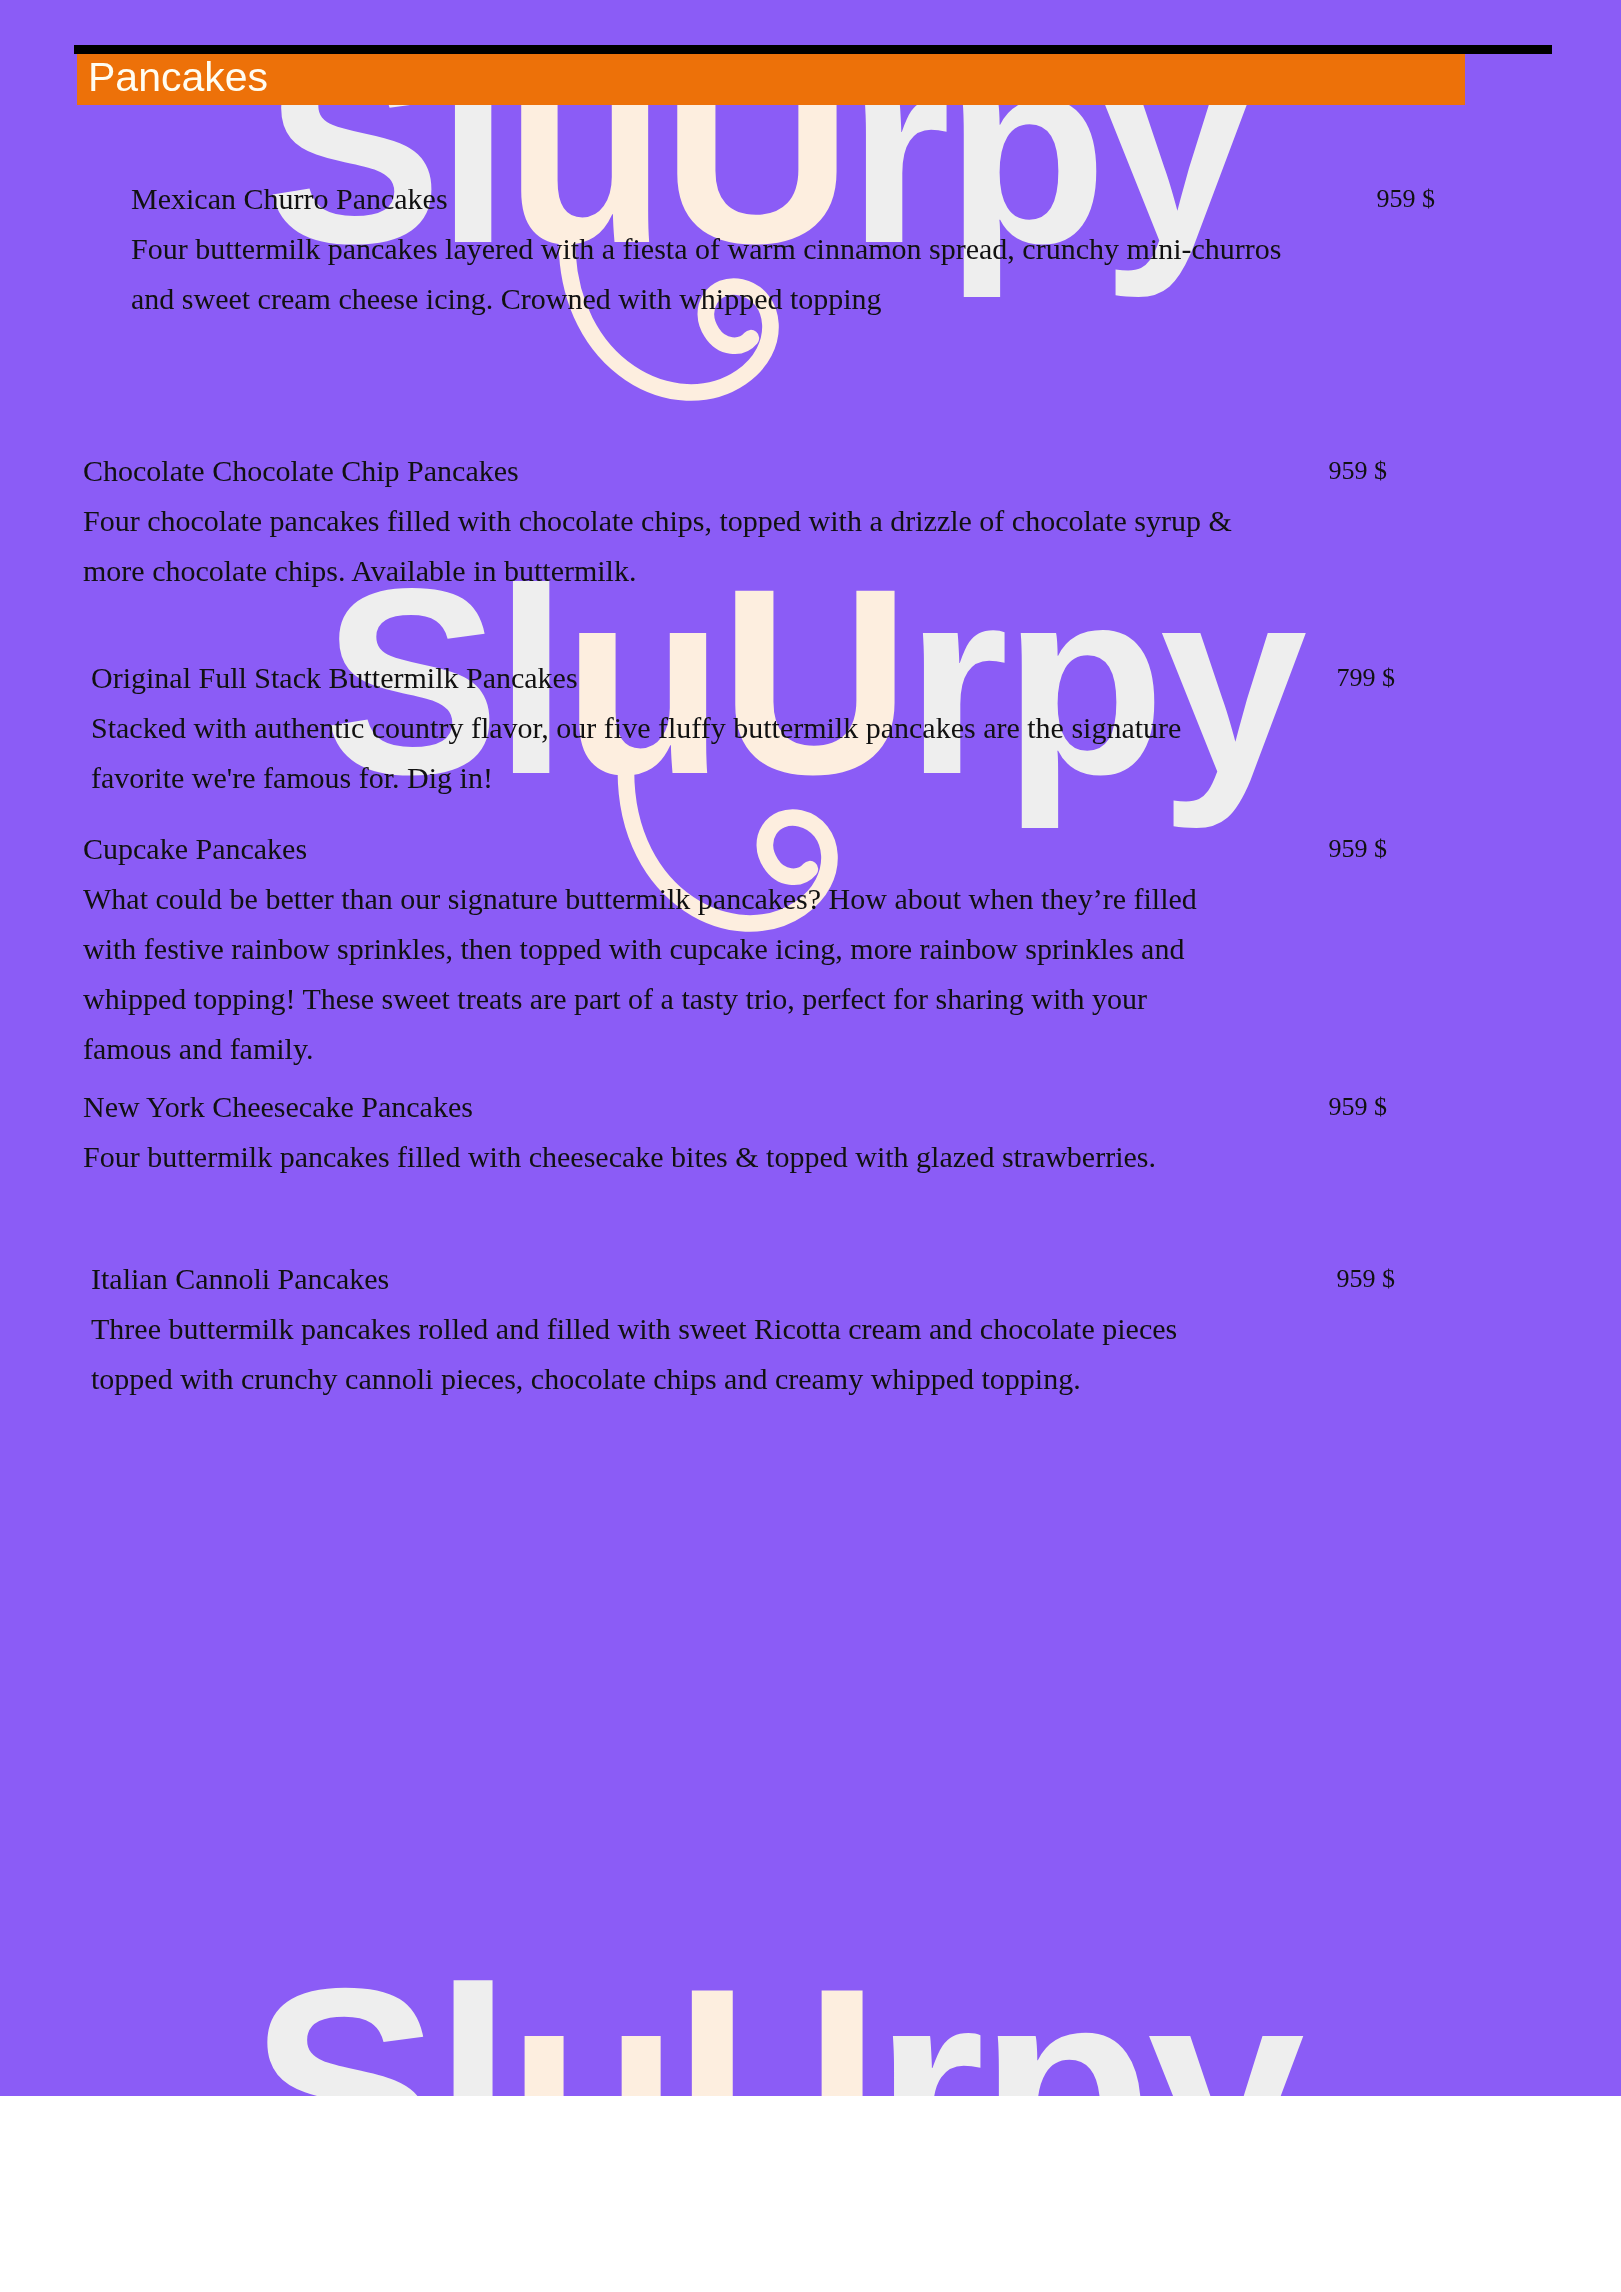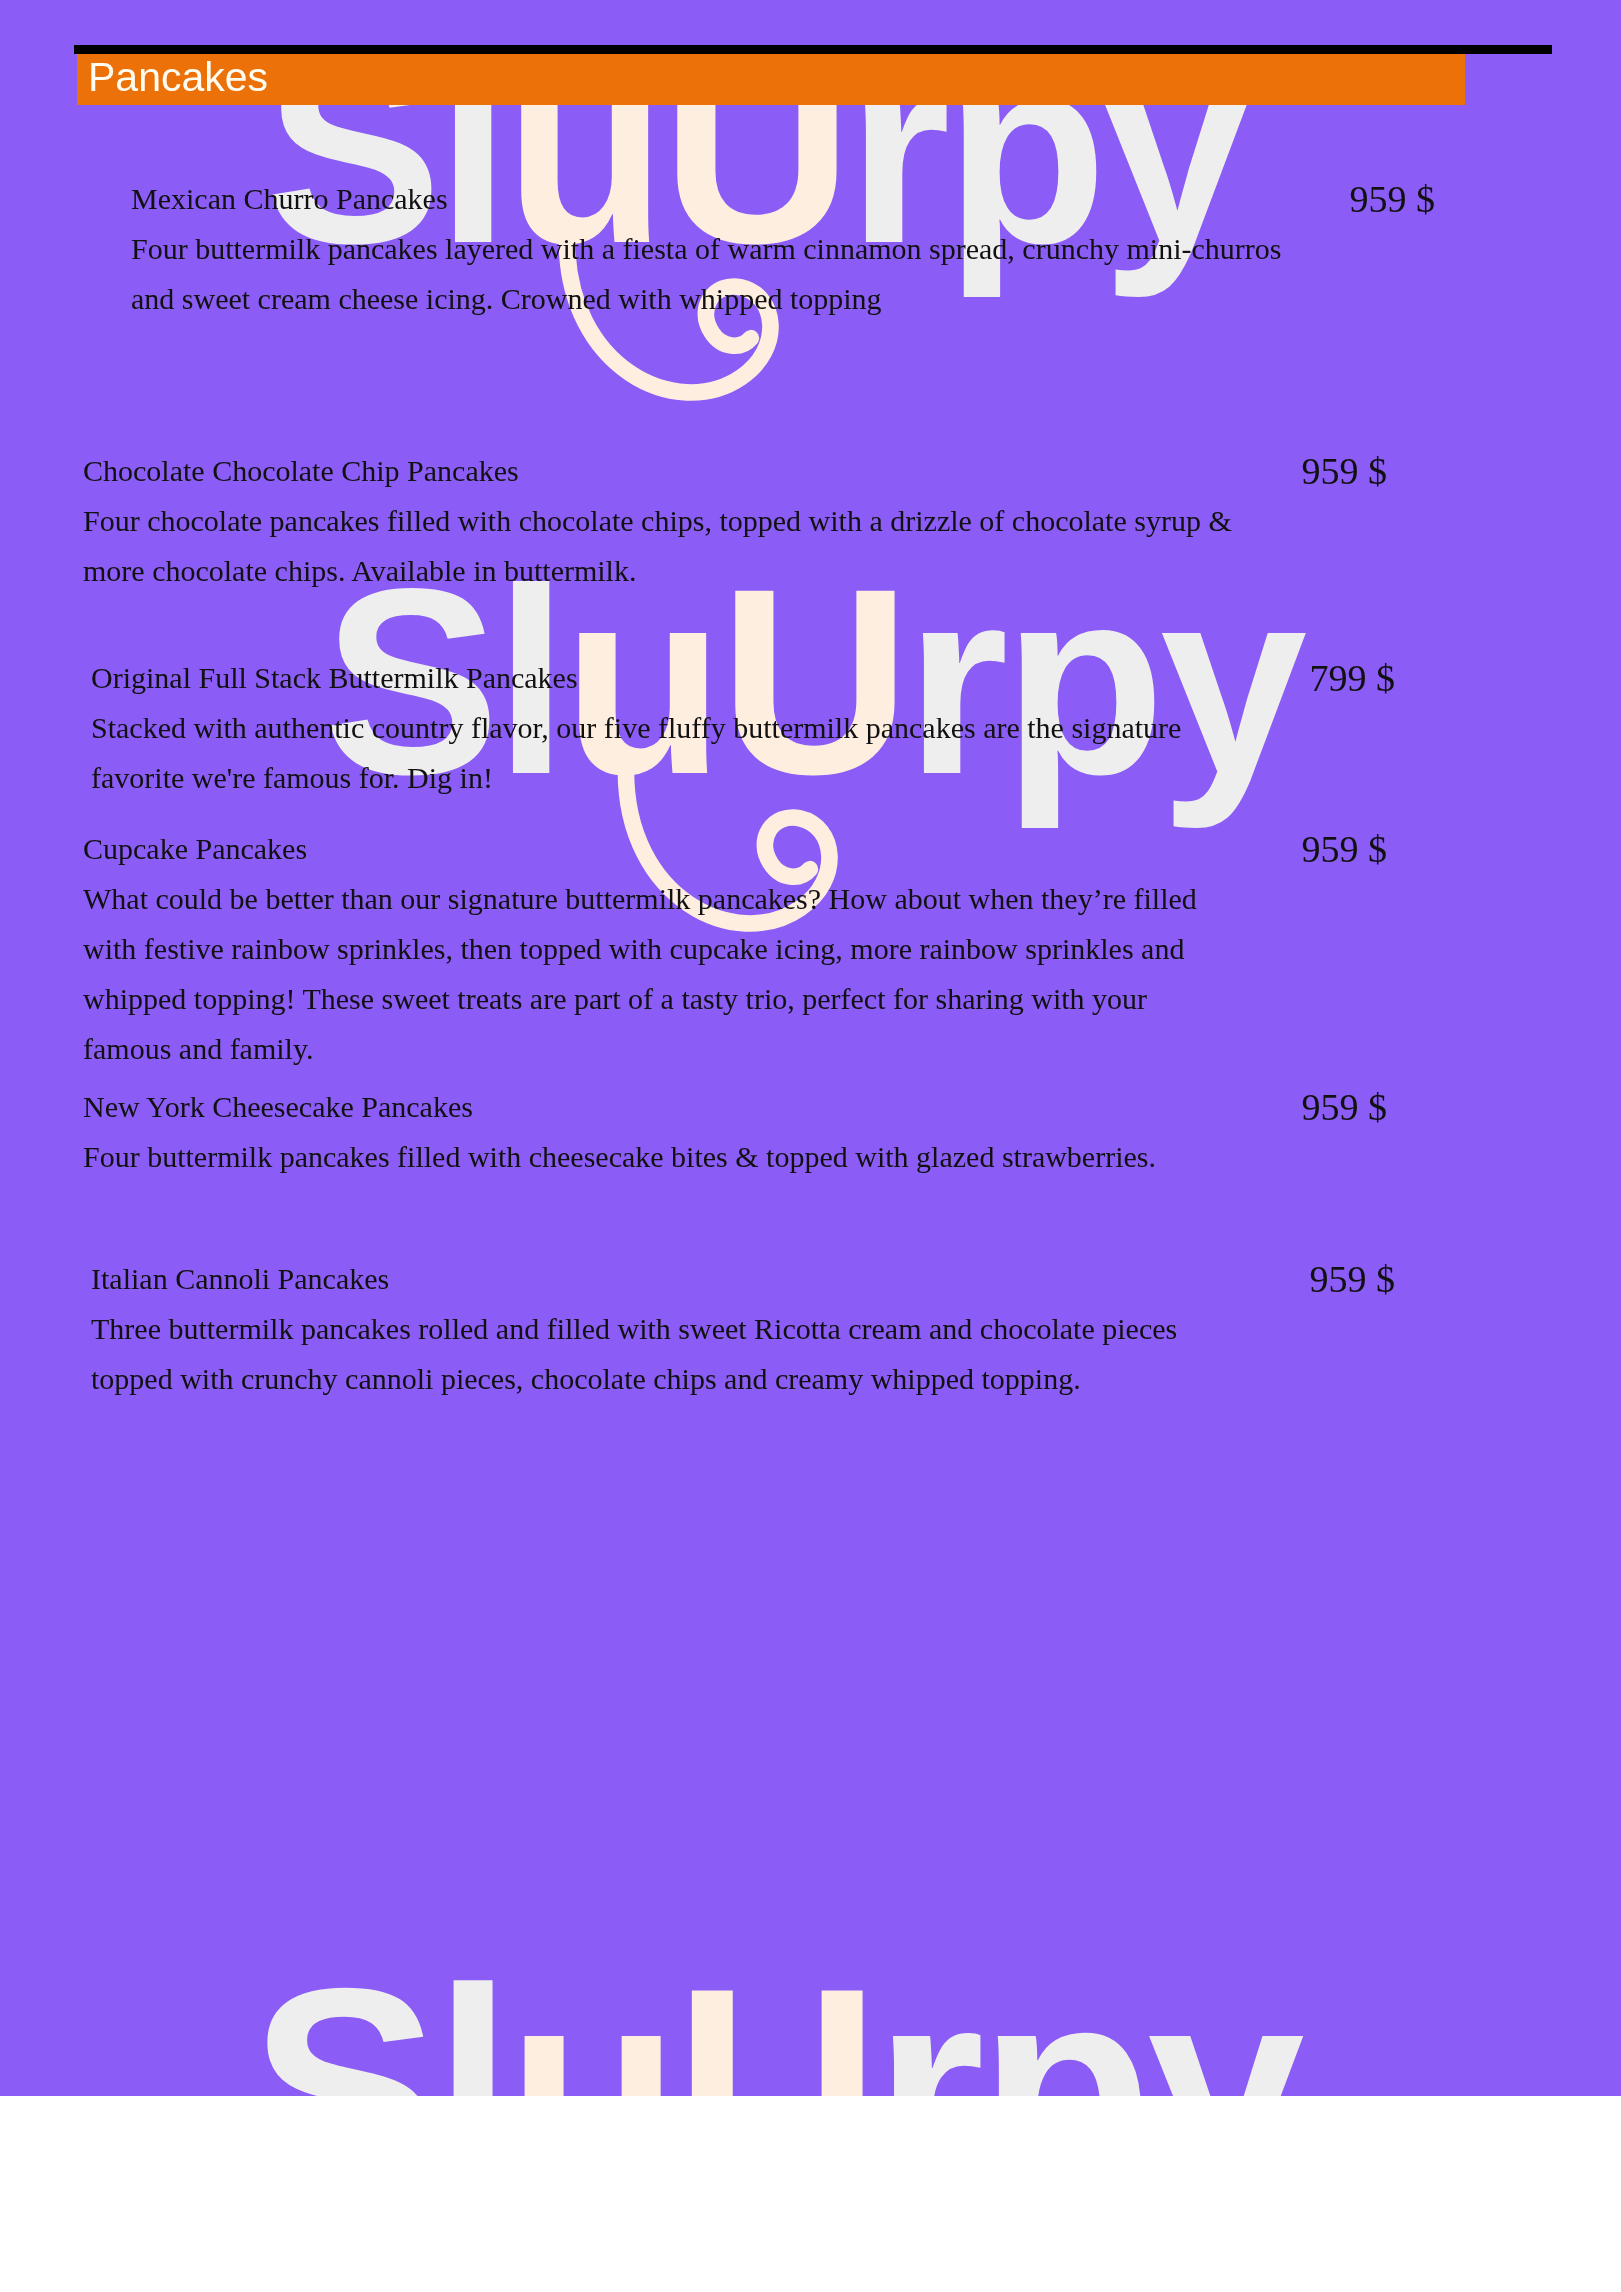--- a/index.html
+++ b/index.html
@@ -95,21 +95,21 @@
   .item-name {
     display: inline-block;
     font-size: 30px;
     line-height: 50px;
     color: #111111;
   }
   .item-price {
     position: absolute;
     right: 0;
     top: 0;
-    font-size: 38px;
+    font-size: 26px;
     line-height: 50px;
     color: #111111;
     white-space: nowrap;
   }
   .item-desc {
     width: 1152px;
     font-size: 30px;
     line-height: 50px;
     color: #111111;
     margin: 0;

